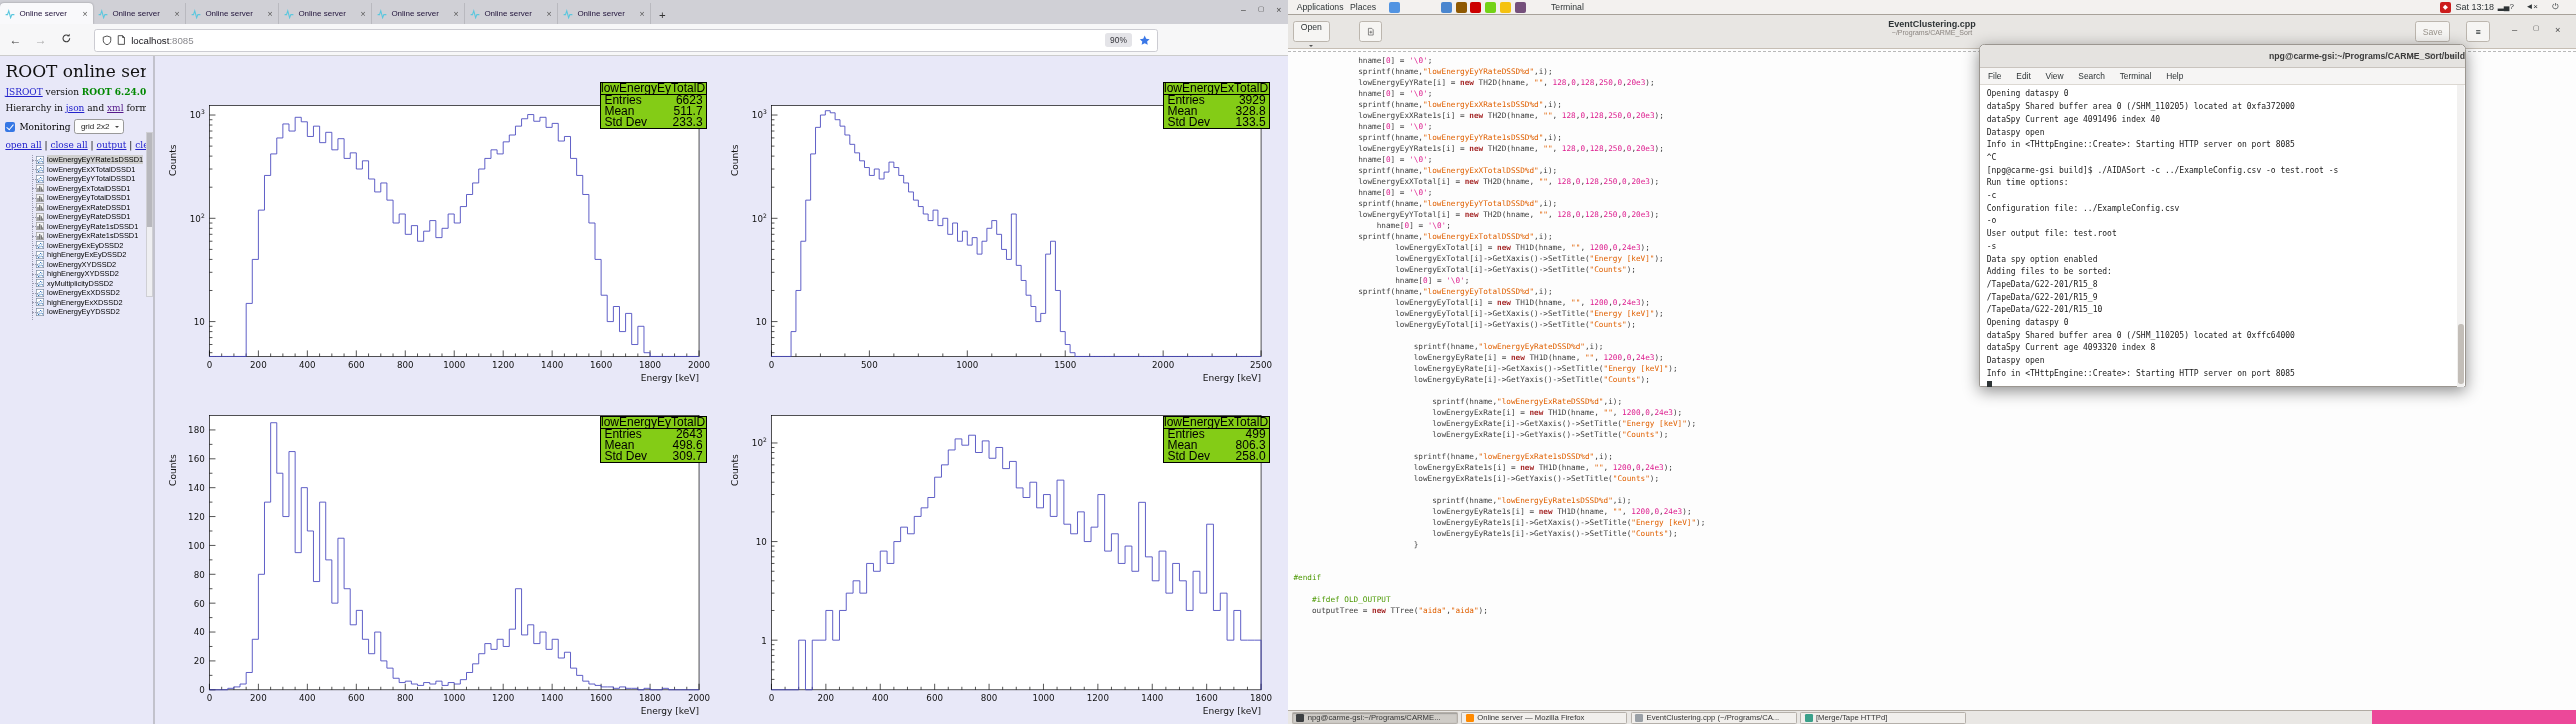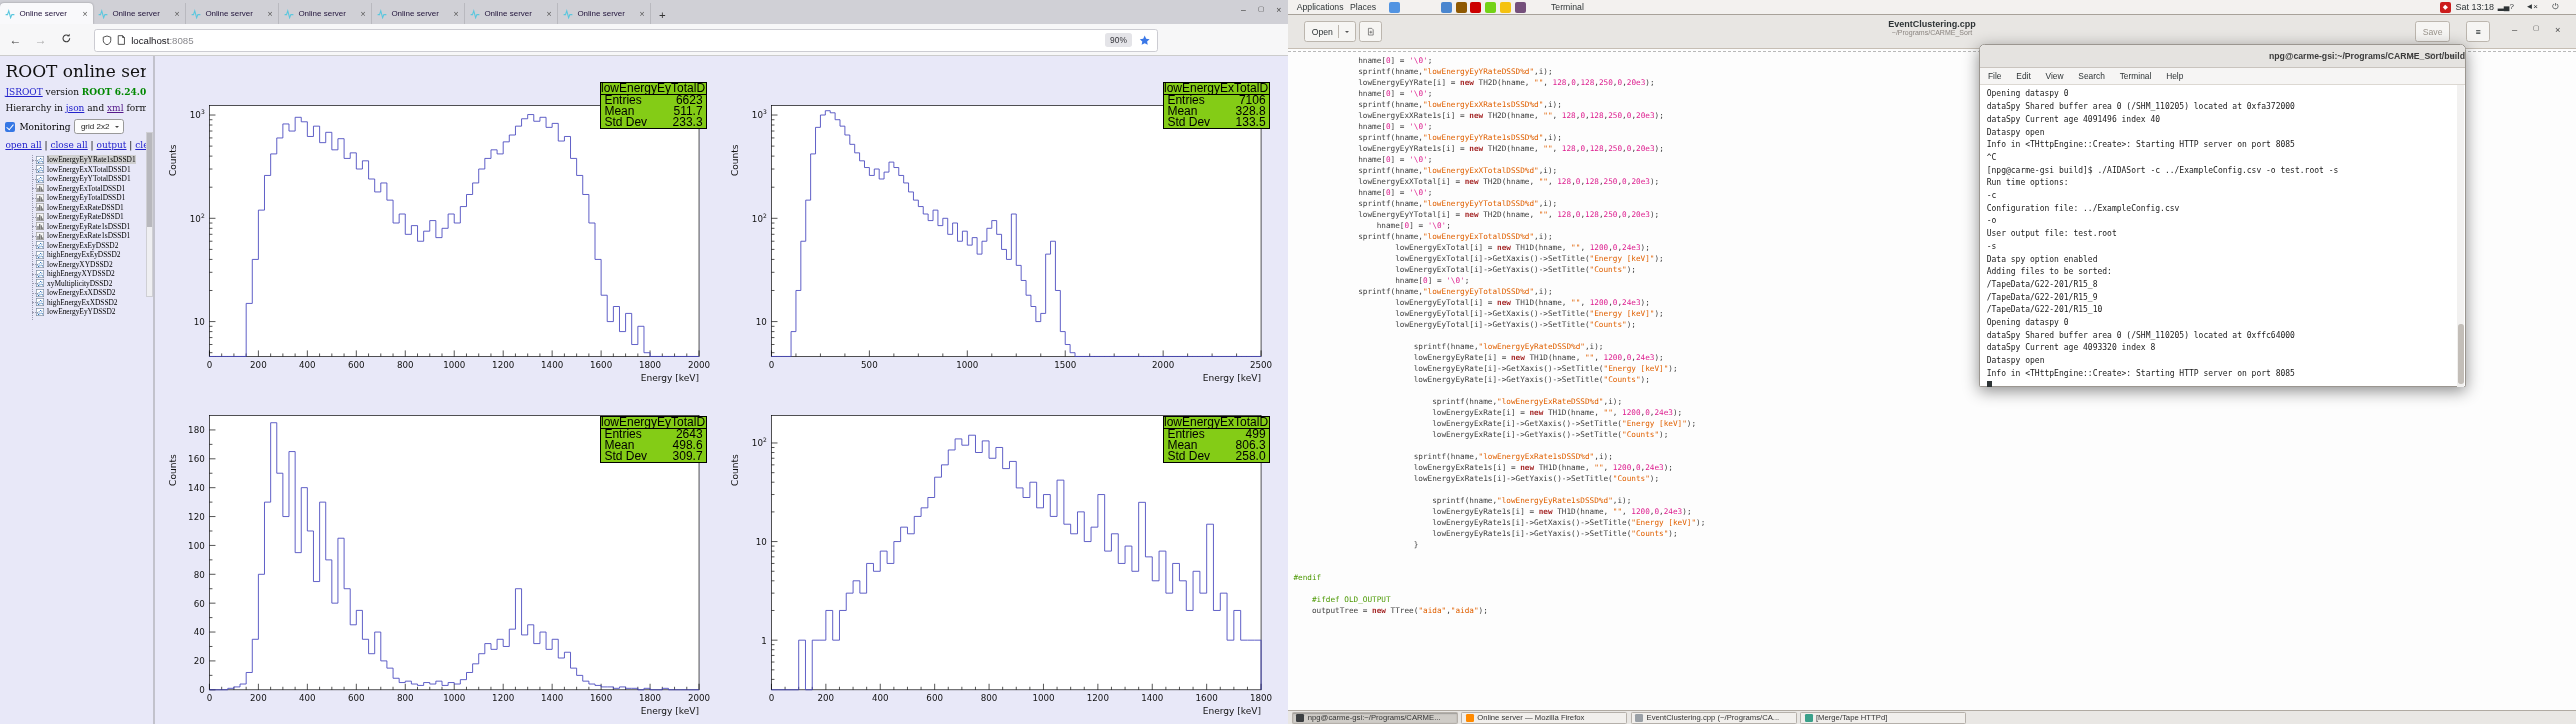--- a/index.html
+++ b/index.html
@@ -37,21 +37,21 @@
   .monrow{display:flex;align-items:center;gap:4px;margin-top:6px;font-family:"DejaVu Serif","Liberation Serif",serif;font-size:9px;}
   .chk{width:10px;height:10px;background:#3577e5;border-radius:2px;position:relative;}
   .chk::after{content:"";position:absolute;left:2.7px;top:0.7px;width:3.4px;height:6px;border:solid #fff;border-width:0 1.3px 1.3px 0;transform:rotate(40deg);}
   .sel{background:#fdfdfd;border:0.7px solid #999;border-radius:2.7px;font-family:"Liberation Sans",sans-serif;font-size:8px;color:#222;padding:2px 13.4px 2px 5.4px;position:relative;}
   .sel::after{content:"";position:absolute;right:4px;top:6px;border:2.7px solid transparent;border-top-color:#444;}
   .acts{margin-top:5.4px;font-family:"DejaVu Serif","Liberation Serif",serif;font-size:9px;white-space:nowrap;}
   .tree{position:relative;margin-top:5.4px;height:165px;overflow:hidden;}
   .tree::before{content:"";position:absolute;left:27px;top:0;bottom:0;border-left:0.7px dotted #9a9ab0;}
   .trow{height:9.5px;display:flex;align-items:center;font-size:7.4px;color:#000;white-space:nowrap;position:relative;padding-left:31px;}
   .trow::before{content:"";position:absolute;left:27px;top:4.7px;width:5.4px;border-top:0.7px dotted #9a9ab0;}
-  .trow .lbl{margin-left:2.7px;font-family:Liberation Serif, serif;}
+  .trow .lbl{margin-left:2.7px;}
   .trow.selected .lbl{background:#cfcfcf;}
   .ticon{width:8px;height:8px;flex:0 0 8px;}
   .side-scroll{position:absolute;left:146px;top:76px;width:6.7px;height:165px;background:#efeff2;border:0.7px solid #cfcfd4;}
   .side-scroll .thumb{width:5.4px;height:94px;background:#b8b8bd;}
   .vdivider{position:absolute;left:153px;top:0;width:2px;height:668px;background:#c2c2cc;}
   .canvas{position:absolute;left:155px;top:0;width:1133px;height:668px;background:#e8e8f8;}
   .statbox{position:absolute;width:107px;background:#84cc16;border:0.7px solid #000;font-size:12px;color:#000;}
   .statbox .sttl{text-align:center;border-bottom:0.7px solid #000;line-height:11.4px;white-space:nowrap;overflow:hidden;}
   .statbox .srw{display:flex;justify-content:space-between;line-height:10.7px;padding:0 3.4px;}
   .tick{font:13px "DejaVu Sans",sans-serif;fill:#111;}
@@ -83,21 +83,21 @@
   .pp{color:#4e9a06;}
   .terminal{position:absolute;left:691px;top:44px;width:487px;height:343px;background:#fff;border-radius:5.4px 5.4px 1.3px 1.3px;box-shadow:0 4px 16px rgba(0,0,0,.45);border:0.7px solid #9b9690;}
   .ttlbar{position:relative;height:23px;background:#e5e3e0;border-radius:4.7px 4.7px 0 0;border-bottom:0.7px solid #c9c4be;text-align:right;font-size:8.7px;font-weight:bold;color:#3a3a3a;line-height:22px;}
   .twb{position:absolute;top:0;height:22px;line-height:22px;font-weight:normal;color:#5a5a5a;font-size:8.7px;}
   .tmenu{height:17px;background:#f6f5f4;border-bottom:0.7px solid #dcd8d2;display:flex;gap:14.8px;padding:0 8px;font-size:8.4px;color:#2e3436;align-items:center;}
   .tbody{position:relative;height:302px;padding:3.4px 9.4px 0 6.7px;font-family:"DejaVu Sans Mono","Liberation Mono",monospace;font-size:8px;line-height:12.7px;color:#1a1a1a;overflow:hidden;}
   .tline{white-space:pre;}
   .cursor{display:inline-block;width:5.4px;height:9.4px;background:#2e3436;vertical-align:middle;}
   .tscroll{position:absolute;right:0.7px;top:40px;width:7.4px;height:302px;background:#f2f1f0;}
   .tscroll .thumb{position:absolute;bottom:2.7px;left:0.7px;width:6px;height:60px;background:#c3beb8;border-radius:2.7px;}
-  .taskbar{position:absolute;left:0;top:710px;width:1288px;height:14.8px;background:#e9e7e4;border-top:0.7px solid #b0aaa2;display:flex;align-items:center;gap:3.4px;padding:0 4px;}
+  .taskbar{position:absolute;left:0;top:710px;width:1084px;height:14.8px;background:#e9e7e4;border-top:0.7px solid #b0aaa2;display:flex;align-items:center;gap:3.4px;padding:0 4px;}
   .task{width:166px;height:12px;background:#f1efec;border:0.7px solid #b5b0aa;border-radius:1.3px;display:flex;align-items:center;gap:3.4px;padding:0 3.4px;font-size:7.7px;color:#333;overflow:hidden;white-space:nowrap;}
   .task.active{background:#cfccc7;box-shadow:inset 0 0.7px 1.3px rgba(0,0,0,.3);}
   .tkico{width:8px;height:8px;flex:0 0 8px;border-radius:1.3px;}
 </style>
 </head>
 <body>
 
 <div class="screen">
 
   <section class="monL">
@@ -789,21 +789,21 @@
               <span>511.7</span>
             </div>
             <div class="srw">
               <span>Std Dev</span>
               <span>233.3</span>
             </div>
           </div><div class="statbox" style="left: 1008px; top: 26px;">
             <div class="sttl">lowEnergyExTotalD...</div>
             <div class="srw">
               <span>Entries</span>
-              <span>7106</span>
+              <span>3929</span>
             </div>
             <div class="srw">
               <span>Mean</span>
               <span>328.8</span>
             </div>
             <div class="srw">
               <span>Std Dev</span>
               <span>133.5</span>
             </div>
           </div><div class="statbox" style="left: 445px; top: 360px;">
@@ -847,21 +847,21 @@
       <span class="pitem" style="left:263px;">Terminal</span>
       <span class="redic">◆</span>
       <span class="clockwrap">Sat 13:18</span>
       <span class="stat-ic" style="right:62px;">▂▄?</span>
       <span class="stat-ic" style="right:38px;">◄×</span>
       <span class="stat-ic" style="right:17.4px;">⏻</span>
     </div>
 
     <div class="editor">
       <div class="hbar">
-        <div class="gbtn" style="left:16px;">
+        <div class="gbtn" style="left:5px;flex-direction:column;">
           <span>Open</span>
           <span style="border-left:0.7px solid #bcb6ae;height:13.4px;"></span>
           <span class="caret"></span>
         </div>
         <div class="gbtn" style="left:71px;width:23px;justify-content:center;">
           <svg width="9.4" height="9.4" viewBox="0 0 16 16">
               <path d="M3 1h7l3 3v11H3z" fill="none" stroke="#555" stroke-width="1.4"></path>
               <path d="M8 6v6M5 9h6" stroke="#555" stroke-width="1.4"></path>
             </svg>
         </div>

